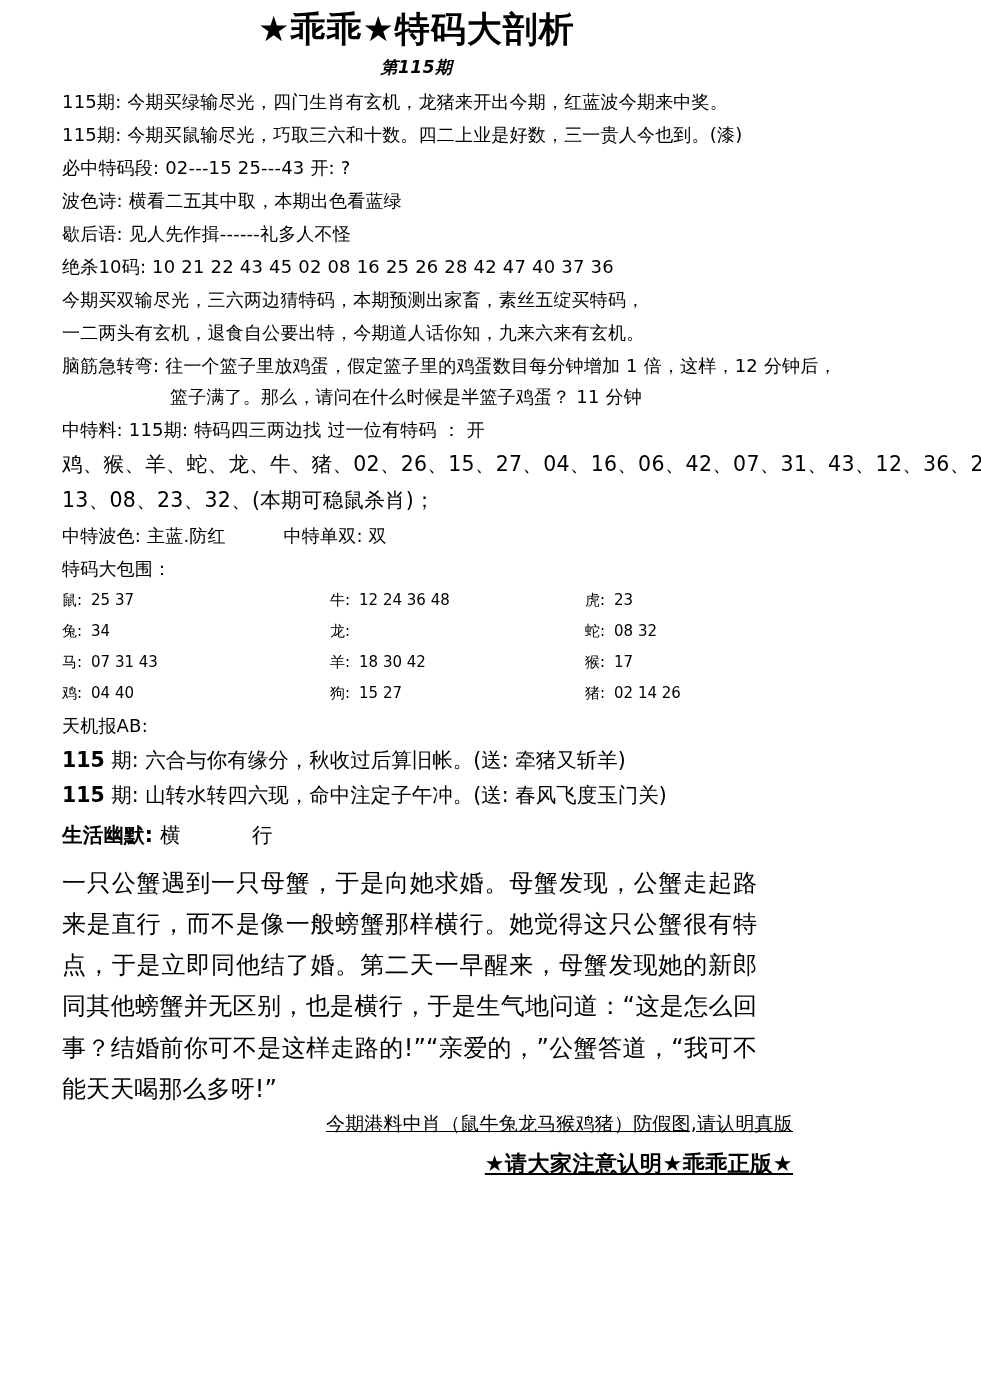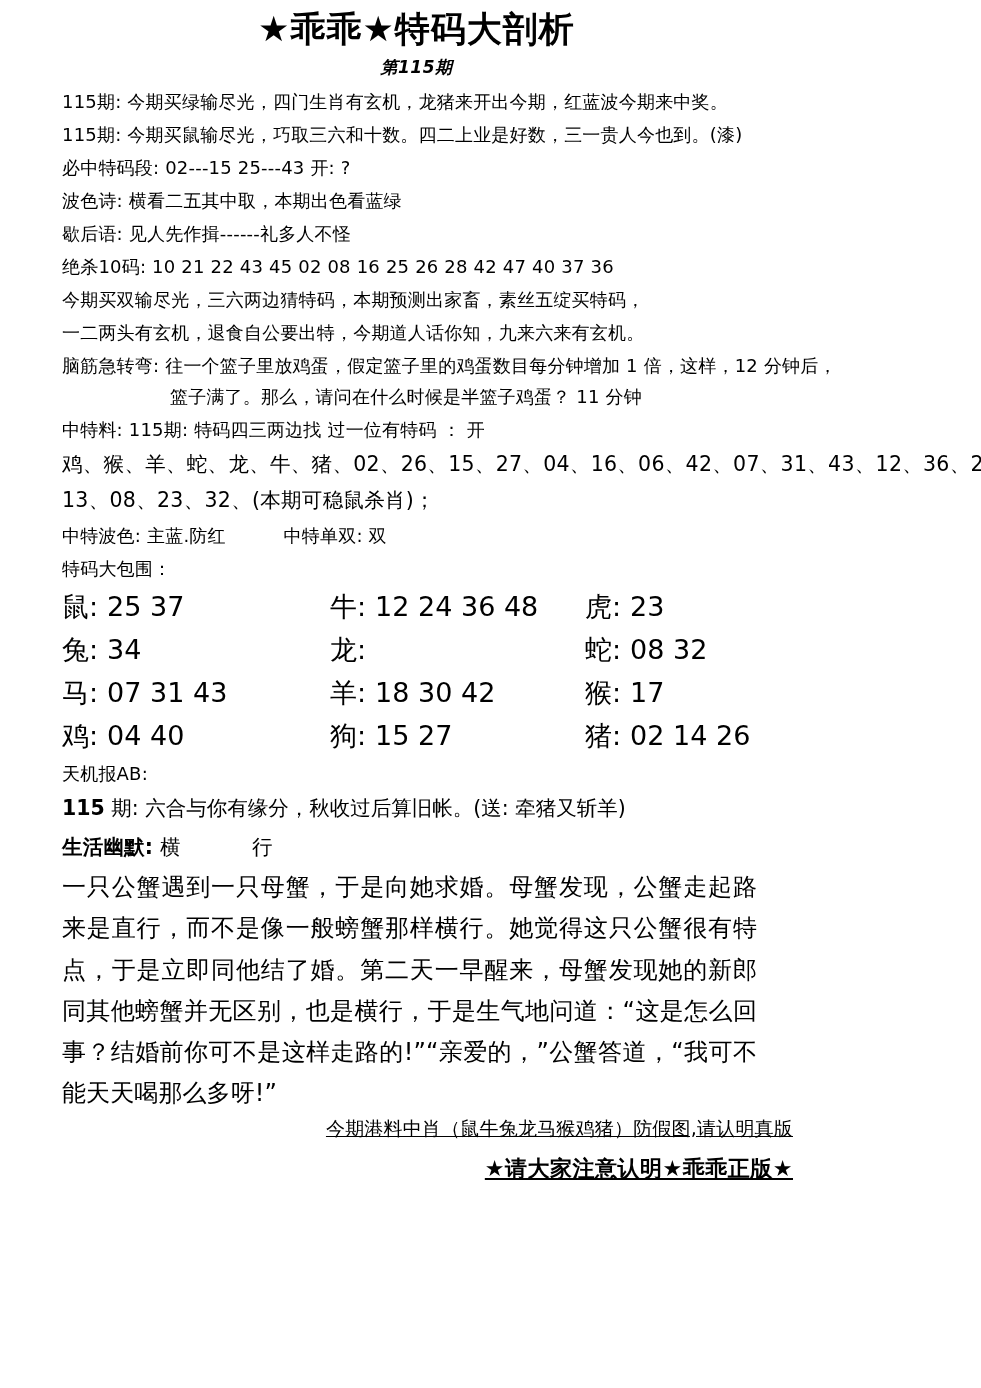--- a/index.html
+++ b/index.html
@@ -69,42 +69,42 @@
     letter-spacing: 0.3px;
   }
 
   
   .bao-grid {
     margin-top: 2px;
   }
   .bao-row {
     display: flex;
     margin-bottom: 16px;
-    font-size: 27px;
+    font-size: 15px;
     line-height: 1.0;
     white-space: nowrap;
   }
   .bao-cell { flex: 0 0 auto; }
   .bao-cell.c1 { width: 268px; }
   .bao-cell.c2 { width: 255px; }
   .bao-cell.c3 { width: auto; }
   .bao-nums { margin-left: 9px; }
 
   
   .tj-line {
     font-size: 20.5px;
     line-height: 1.0;
     margin-bottom: 15px;
     white-space: nowrap;
   }
   .tj-num { font-weight: bold; }
 
   .humor-head {
     font-size: 20.5px;
-    margin-bottom: 6px;
+    margin-bottom: 14px;
     white-space: nowrap;
     letter-spacing: 0.2px;
   }
   .humor-gap { display: inline-block; width: 58px; }
 
   
   .story {
     font-size: 24px;
     line-height: 1.72;
     text-align: justify;
@@ -241,20 +241,24 @@
       </div>
 
     </div>
 
     <div class="line">天机报AB:</div>
 
     <div class="tj-line">
       <span class="tj-num">115</span>
       <span>期: 六合与你有缘分，秋收过后算旧帐。(送: 牵猪又斩羊)</span>
     </div>
+    <div class="tj-line">
+      <span class="tj-num">115</span>
+      <span>期: 山转水转四六现，命中注定子午冲。(送: 春风飞度玉门关)</span>
+    </div>
 
     <div class="humor-head">
       <span class="lbl-bold">生活幽默:</span>
       <span>横</span>
       <span class="humor-gap"></span>
       <span>行</span>
     </div>
 
     <div class="story">一只公蟹遇到一只母蟹，于是向她求婚。母蟹发现，公蟹走起路来是直行，而不是像一般螃蟹那样横行。她觉得这只公蟹很有特点，于是立即同他结了婚。第二天一早醒来，母蟹发现她的新郎同其他螃蟹并无区别，也是横行，于是生气地问道：“这是怎么回事？结婚前你可不是这样走路的!”“亲爱的，”公蟹答道，“我可不能天天喝那么多呀!”</div>
 

